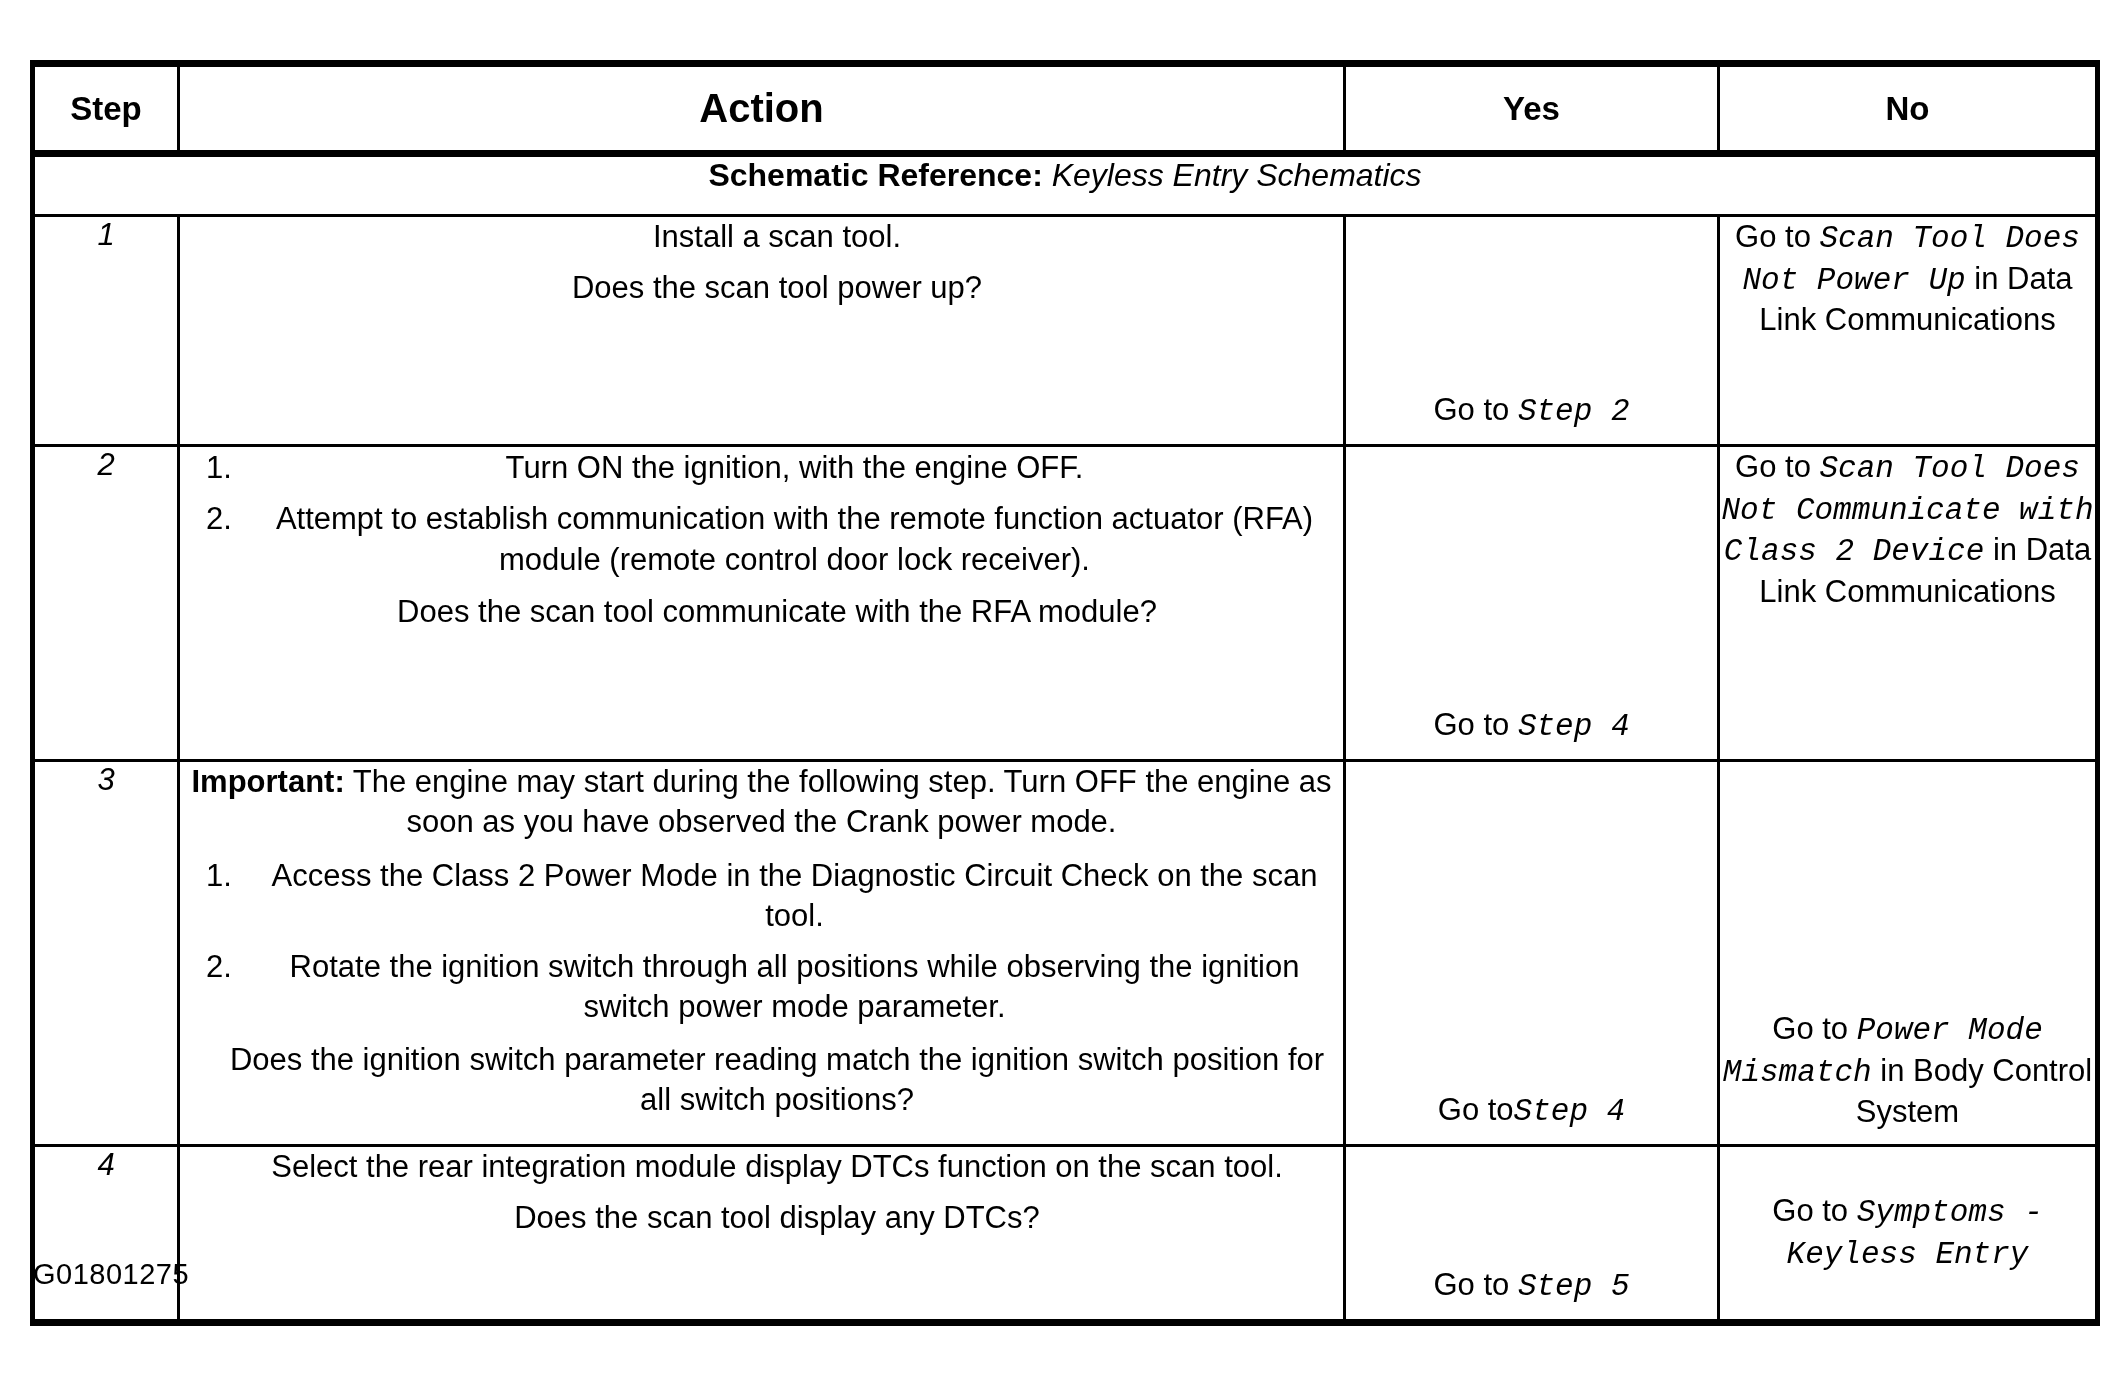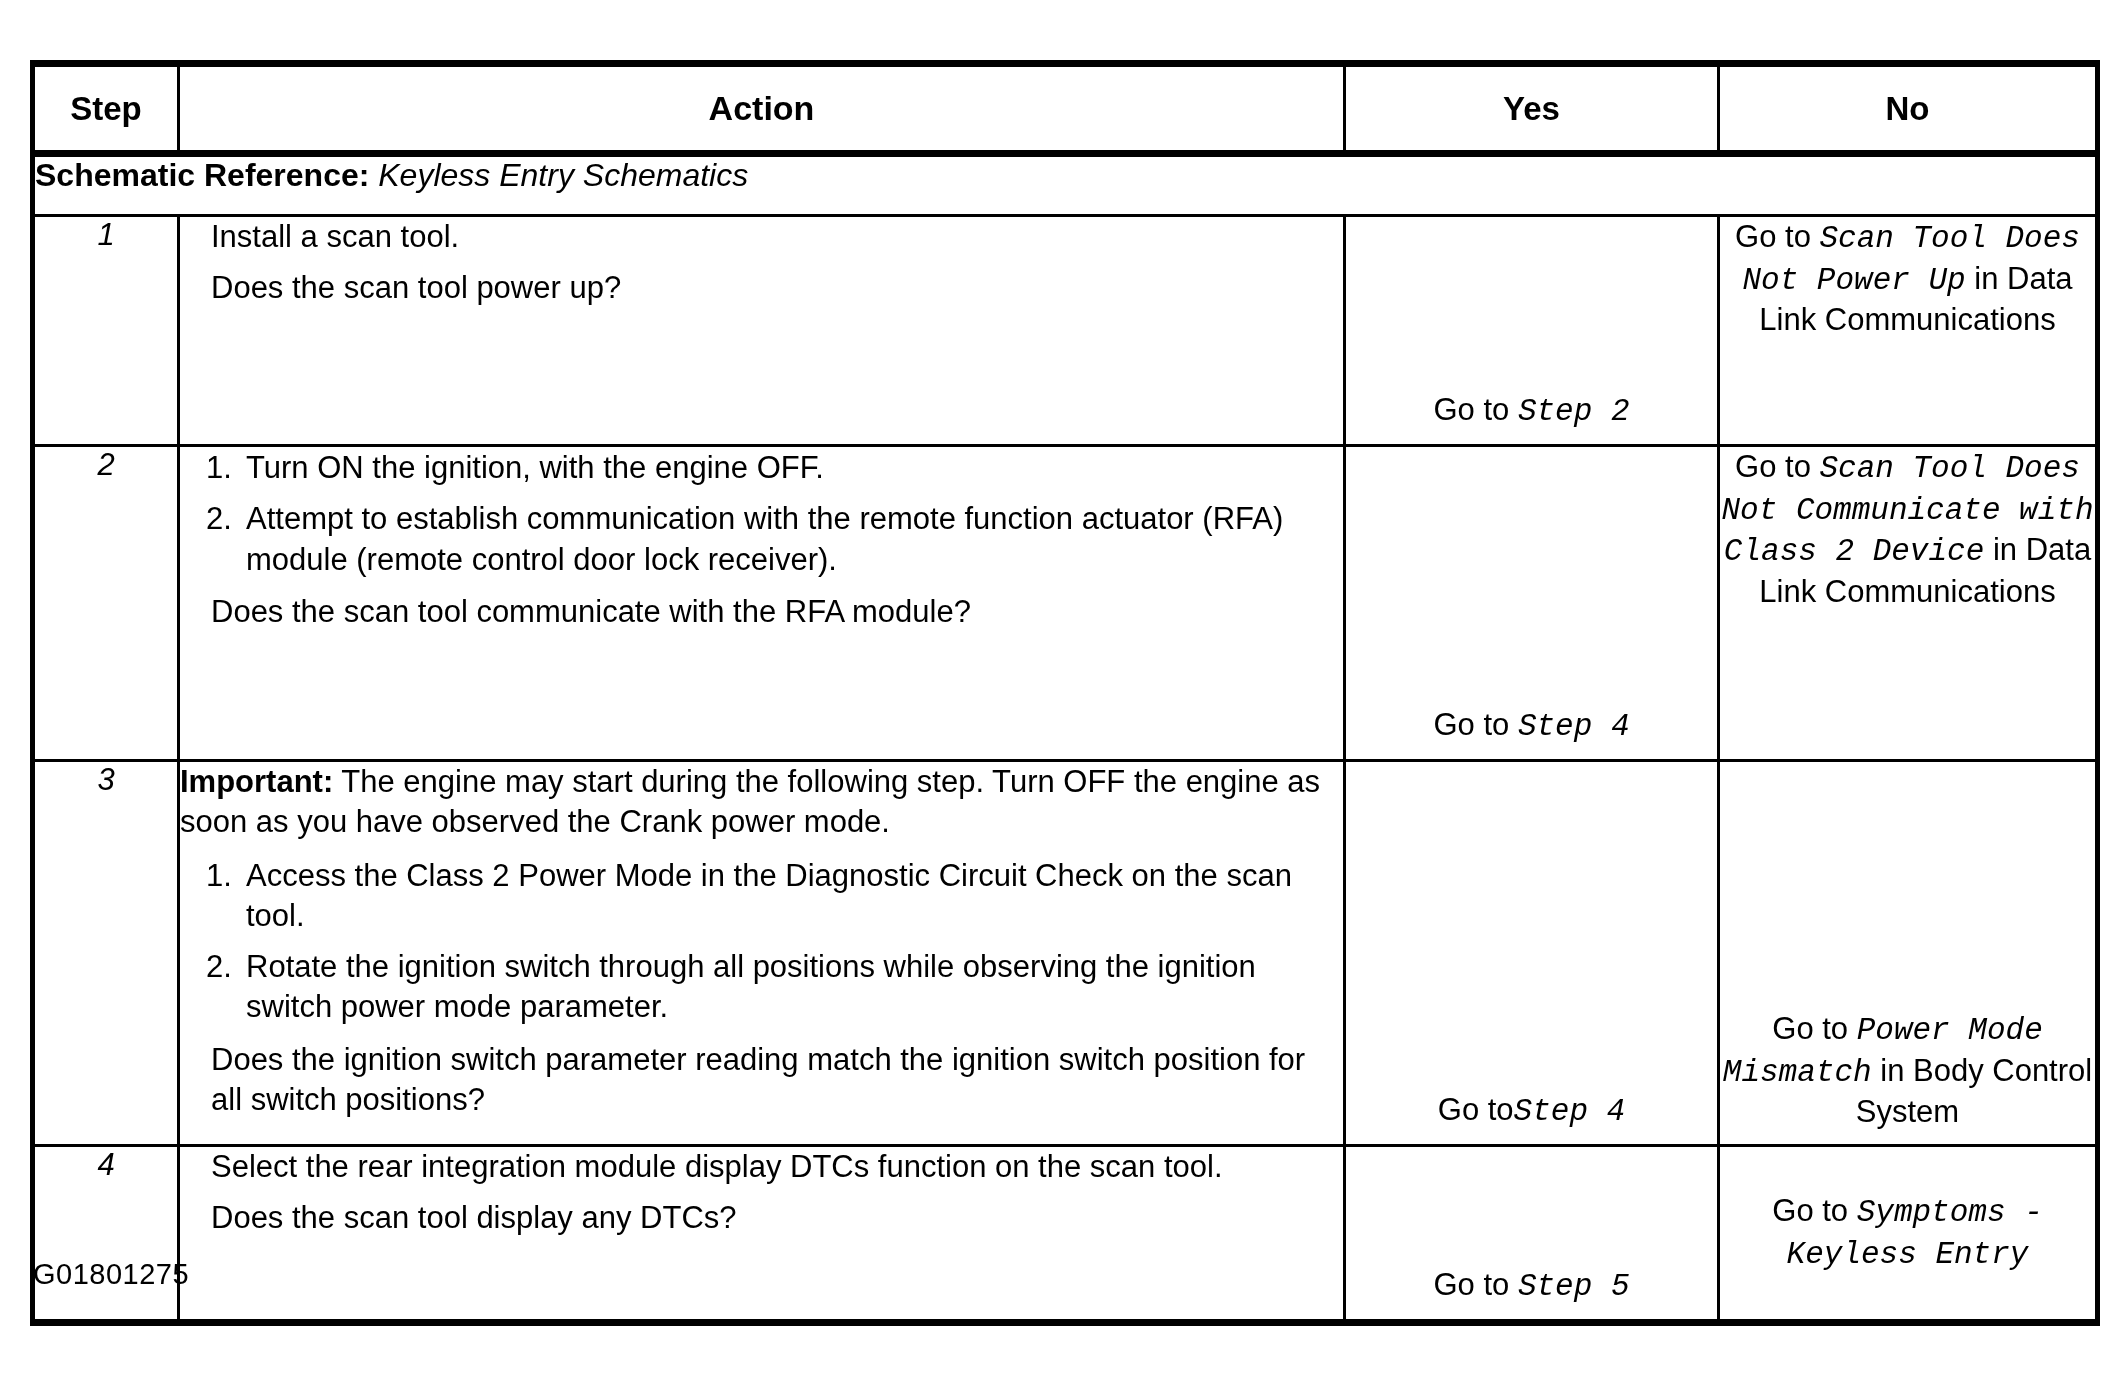--- a/index.html
+++ b/index.html
@@ -35,38 +35,39 @@
     border-bottom: 7px solid #000;
     border-left: 5px solid #000;
     border-right: 5px solid #000;
   }
 
   .diag-table td, .diag-table th {
     border: 3px solid #000;
     vertical-align: top;
     padding: 0;
     background: #fff;
+    text-align: center;
   }
 
   col.c-step { width: 146px; }
   col.c-action { width: 1166px; }
   col.c-yes { width: 374px; }
   col.c-no { width: 379px; }
 
   
   .hdr-row th {
     height: 83px;
     text-align: center;
     vertical-align: middle;
     font-weight: bold;
     font-size: 33px;
     border-bottom: 7px solid #000;
   }
   .hdr-row th.h-step { font-size: 33px; }
-  .hdr-row th.h-action { font-size: 34px; }
+  .hdr-row th.h-action { font-size: 40px; }
   .hdr-row th.h-yes,
   .hdr-row th.h-no { font-size: 33px; }
 
   
   .schem-cell {
     height: 57px;
     vertical-align: middle;
     padding: 0 0 0 14px;
     border-bottom: 5px solid #000;
     font-size: 32px;

